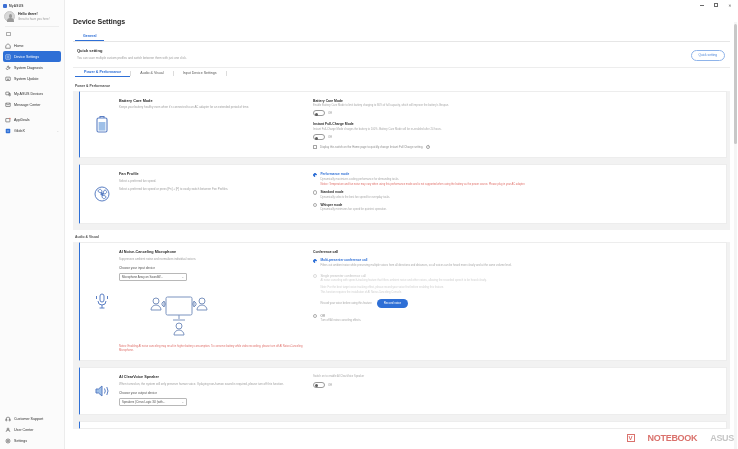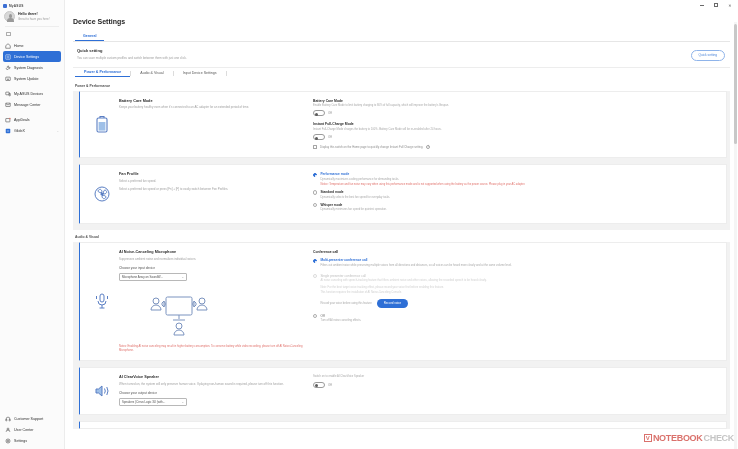--- a/index.html
+++ b/index.html
@@ -311,21 +311,21 @@
   }
   .scrollbar .thumb {
     position: absolute; left: 0; top: 2px;
     width: 3px; height: 120px; border-radius: 2px;
     background: #c8c8c8;
   }
 
   
   .watermark {
     position: absolute; right: 4px; bottom: 6px;
-    display: flex; align-items: center; gap: 1px;
+    display: flex; align-items: center; gap: 13px;
     opacity: .82;
   }
   .wm-box {
     width: 8px; height: 8px; border: 1px solid #d2534c;
     display: flex; align-items: center; justify-content: center;
     color: #d2534c; font-size: 6px; font-weight: 700;
   }
   .wm-a { color: #d2534c; font-size: 9px; font-weight: 700; letter-spacing: -0.3px; }
   .wm-b { color: #b9b9b9; font-size: 9px; font-weight: 700; letter-spacing: -0.3px; }
 </style>
@@ -686,18 +686,18 @@
         <div class="card" style="height:8px;padding:0;margin-bottom:0"></div>
       </div>
 
       <div class="scrollbar">
         <div class="thumb"></div>
       </div>
 
       <div class="watermark">
         <div class="wm-box">V</div>
         <div class="wm-a">NOTEBOOK</div>
-        <div class="wm-b">CHECK</div>
+        <div class="wm-b">ASUS</div>
       </div>
 
     </div>
   </div>
 </div>
 
 </body></html>

